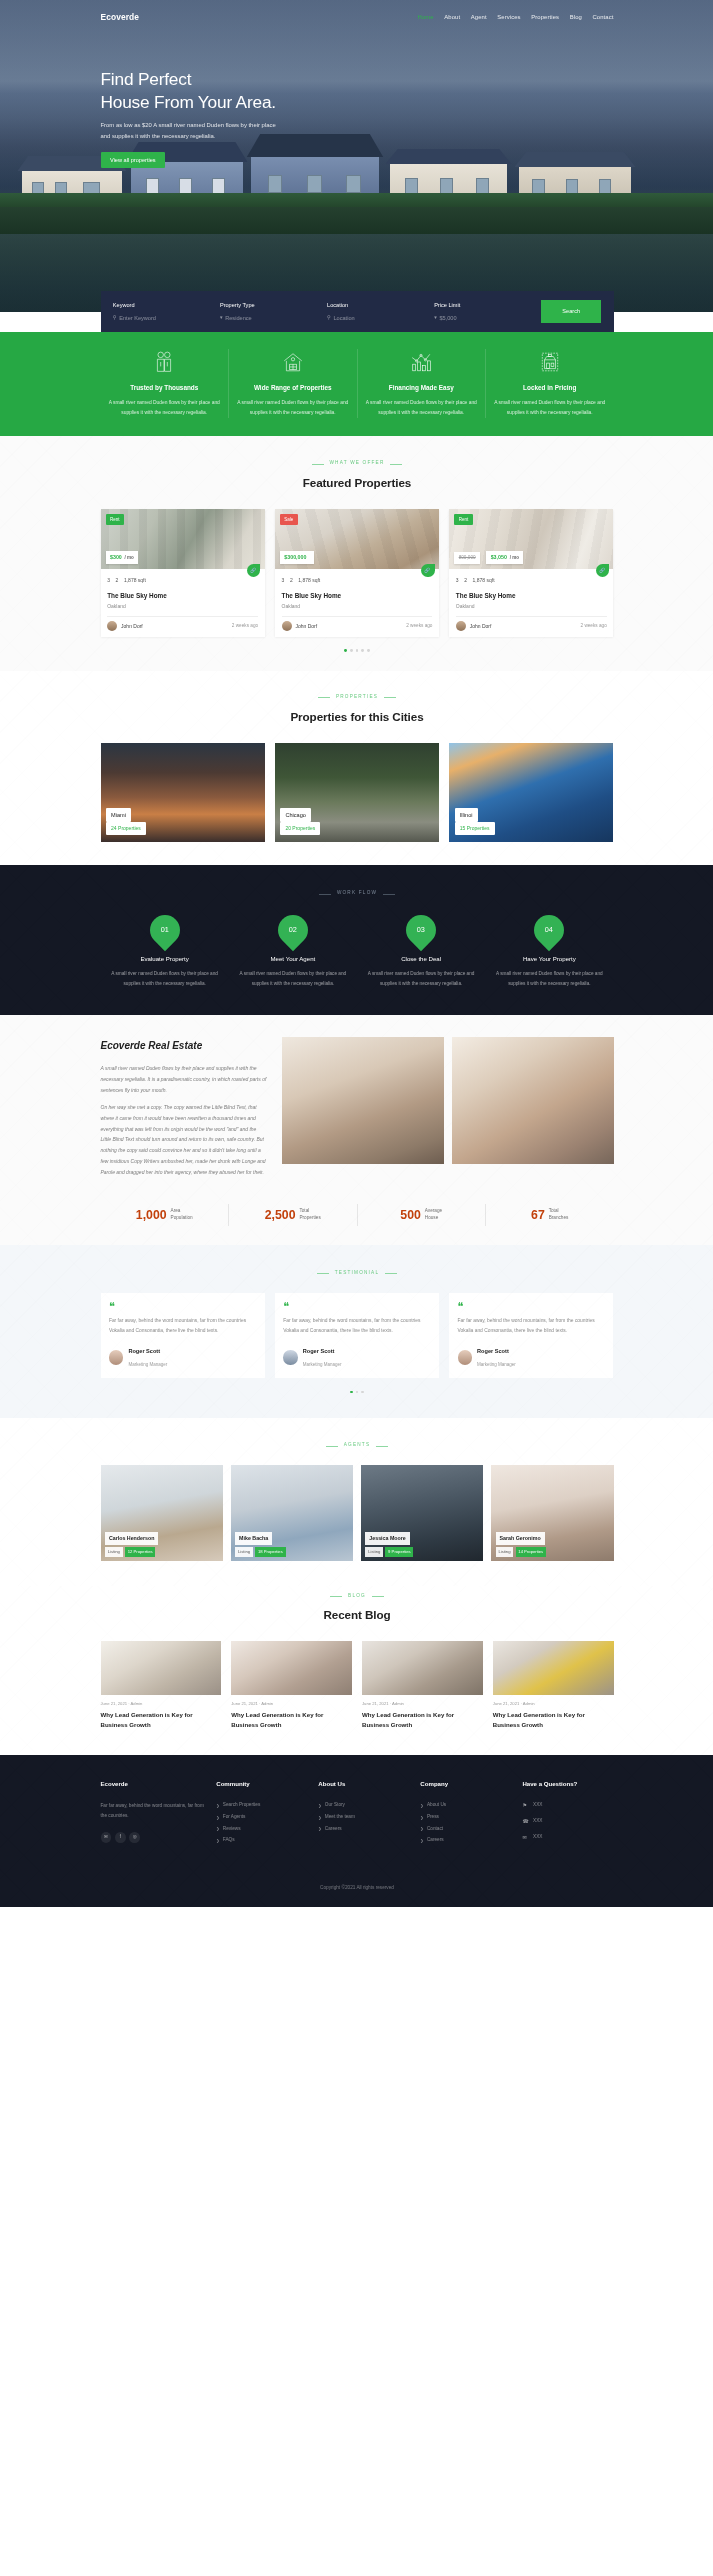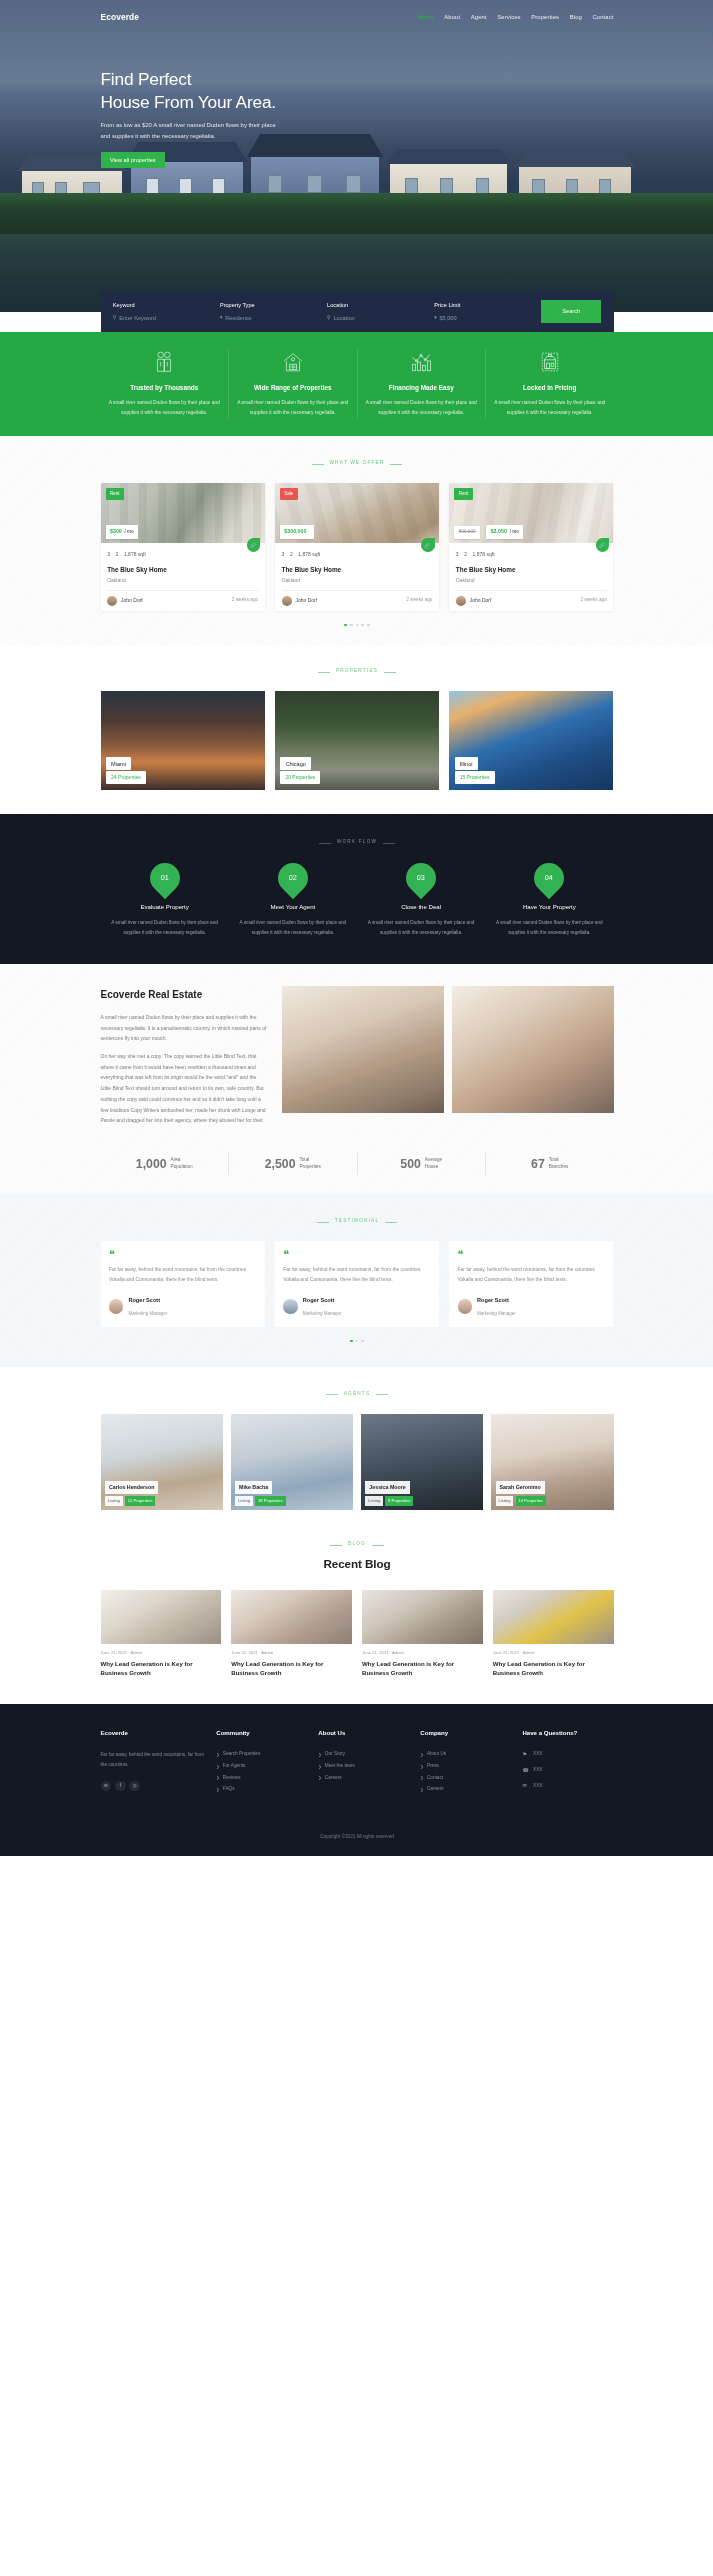--- a/index.html
+++ b/index.html
@@ -157,30 +157,30 @@
     border-radius:50% 50% 50% 0; transform:rotate(-45deg);
     display:flex; align-items:center; justify-content:center;
   }
   .drop span { transform:rotate(45deg); color:#fff; font-size:7.3px; }
   .step h4 { color:#fff; font-size:6.1px; margin-bottom:4.5px; font-weight:normal; }
   .step p { color:rgba(255,255,255,.55); font-size:4.7px; line-height:2.05; }
 
   
   .about { background:#fbfbfb; padding:22px 0 0; }
   .about .row { display:flex; gap:14.5px; align-items:flex-start; }
-  .about .left { width:167px; }
+  .about .left { width:167px;font-style:italic; }
   .about h2 { font-size:10px; color:#222; font-weight:bold; margin-bottom:7.8px; }
   .about p { font-size:5px; color:#7c7c7c; line-height:2.15; margin-bottom:6.7px; }
   .about .right { flex:1; display:flex; gap:7.8px; }
   .aimg { flex:1; height:127px; background:#d8d2cb; position:relative; overflow:hidden; }
   .stats { display:flex; margin-top:20px; padding-bottom:19px; }
   .stat { flex:1; display:flex; align-items:center; justify-content:center; gap:3.9px;
           border-right:0.6px solid #e6e6e6; }
   .stat:last-child { border-right:0; }
-  .stat .num { font-size:12.3px; color:#737373; font-weight:bold; }
+  .stat .num { font-size:12.3px; color:#c2410c; font-weight:bold; }
   .stat .txt { font-size:4.7px; color:#6f6f6f; line-height:1.45; }
 
   
   .testi { background:#f4f7fa; padding:23.4px 0 24.5px; }
   .tgrid { display:flex; gap:10px; margin-top:15.6px; }
   .tcard { flex:1; background:#fff; padding:9px 8.4px 7.8px; }
   .quote { color:#2fb34a; font-size:11px; line-height:.8; font-family:"Liberation Serif", serif; }
   .tcard p { font-size:4.9px; color:#8a8a8a; line-height:2.1; margin-top:5.6px; }
   .tfoot { display:flex; align-items:center; gap:5px; margin-top:7.8px; }
   .tav { width:14.5px; height:14.5px; border-radius:50%; background:linear-gradient(#e5cdbd,#b08e79); }
@@ -399,20 +399,21 @@
       <p>A small river named Duden flows by their place and supplies it with the necessary regelialia.</p>
     </div>
   </div>
     </div>
 </section>
 
 <section class="featured sec">
   <div class="wm"></div>
   <div class="wrap">
     <div class="eyebrow"><span>WHAT WE OFFER</span></div>
+    <h2 class="sec-title">Featured Properties</h2>
     <div class="pgrid">
 
       <div class="pcard">
         <div class="pimg">
           <div class="photo" style="background:linear-gradient(120deg,#cfd3cc 0%,#b9bfb3 30%,#8f9a8b 55%,#d9d6cc 80%,#e6e3da 100%);"></div>
           <div class="photo" style="background:repeating-linear-gradient(90deg,rgba(0,0,0,.05) 0 7.8px,transparent 7.8px 19px);"></div>
           <span class="badge">Rent</span>
           <div class="price">
             <span class="amt">$300</span>
             <span class="per">/ mo</span>
@@ -498,20 +499,21 @@
       <i></i>
       <i></i>
     </div>
   </div>
 </section>
 
 <section class="cities sec">
   <div class="wm"></div>
   <div class="wrap">
     <div class="eyebrow"><span>PROPERTIES</span></div>
+    <h2 class="sec-title">Properties for this Cities</h2>
     <div class="cgrid">
       <div class="ccard" style="background:linear-gradient(180deg,#2b3642 0%,#4c3a33 30%,#8a5a3e 55%,#c97f46 72%,#3a2e2c 100%);">
         <span class="tag name">Miami</span>
         <span class="tag count">24 Properties</span>
       </div>
       <div class="ccard" style="background:linear-gradient(180deg,#2f4030 0%,#3f5637 35%,#6b7a5c 60%,#8a8d80 80%,#55584f 100%);">
         <span class="tag name">Chicago</span>
         <span class="tag count">20 Properties</span>
       </div>
       <div class="ccard" style="background:linear-gradient(160deg,#8fc3e8 0%,#e7b06a 18%,#2f6fae 45%,#1f4e85 70%,#16365e 100%);">

